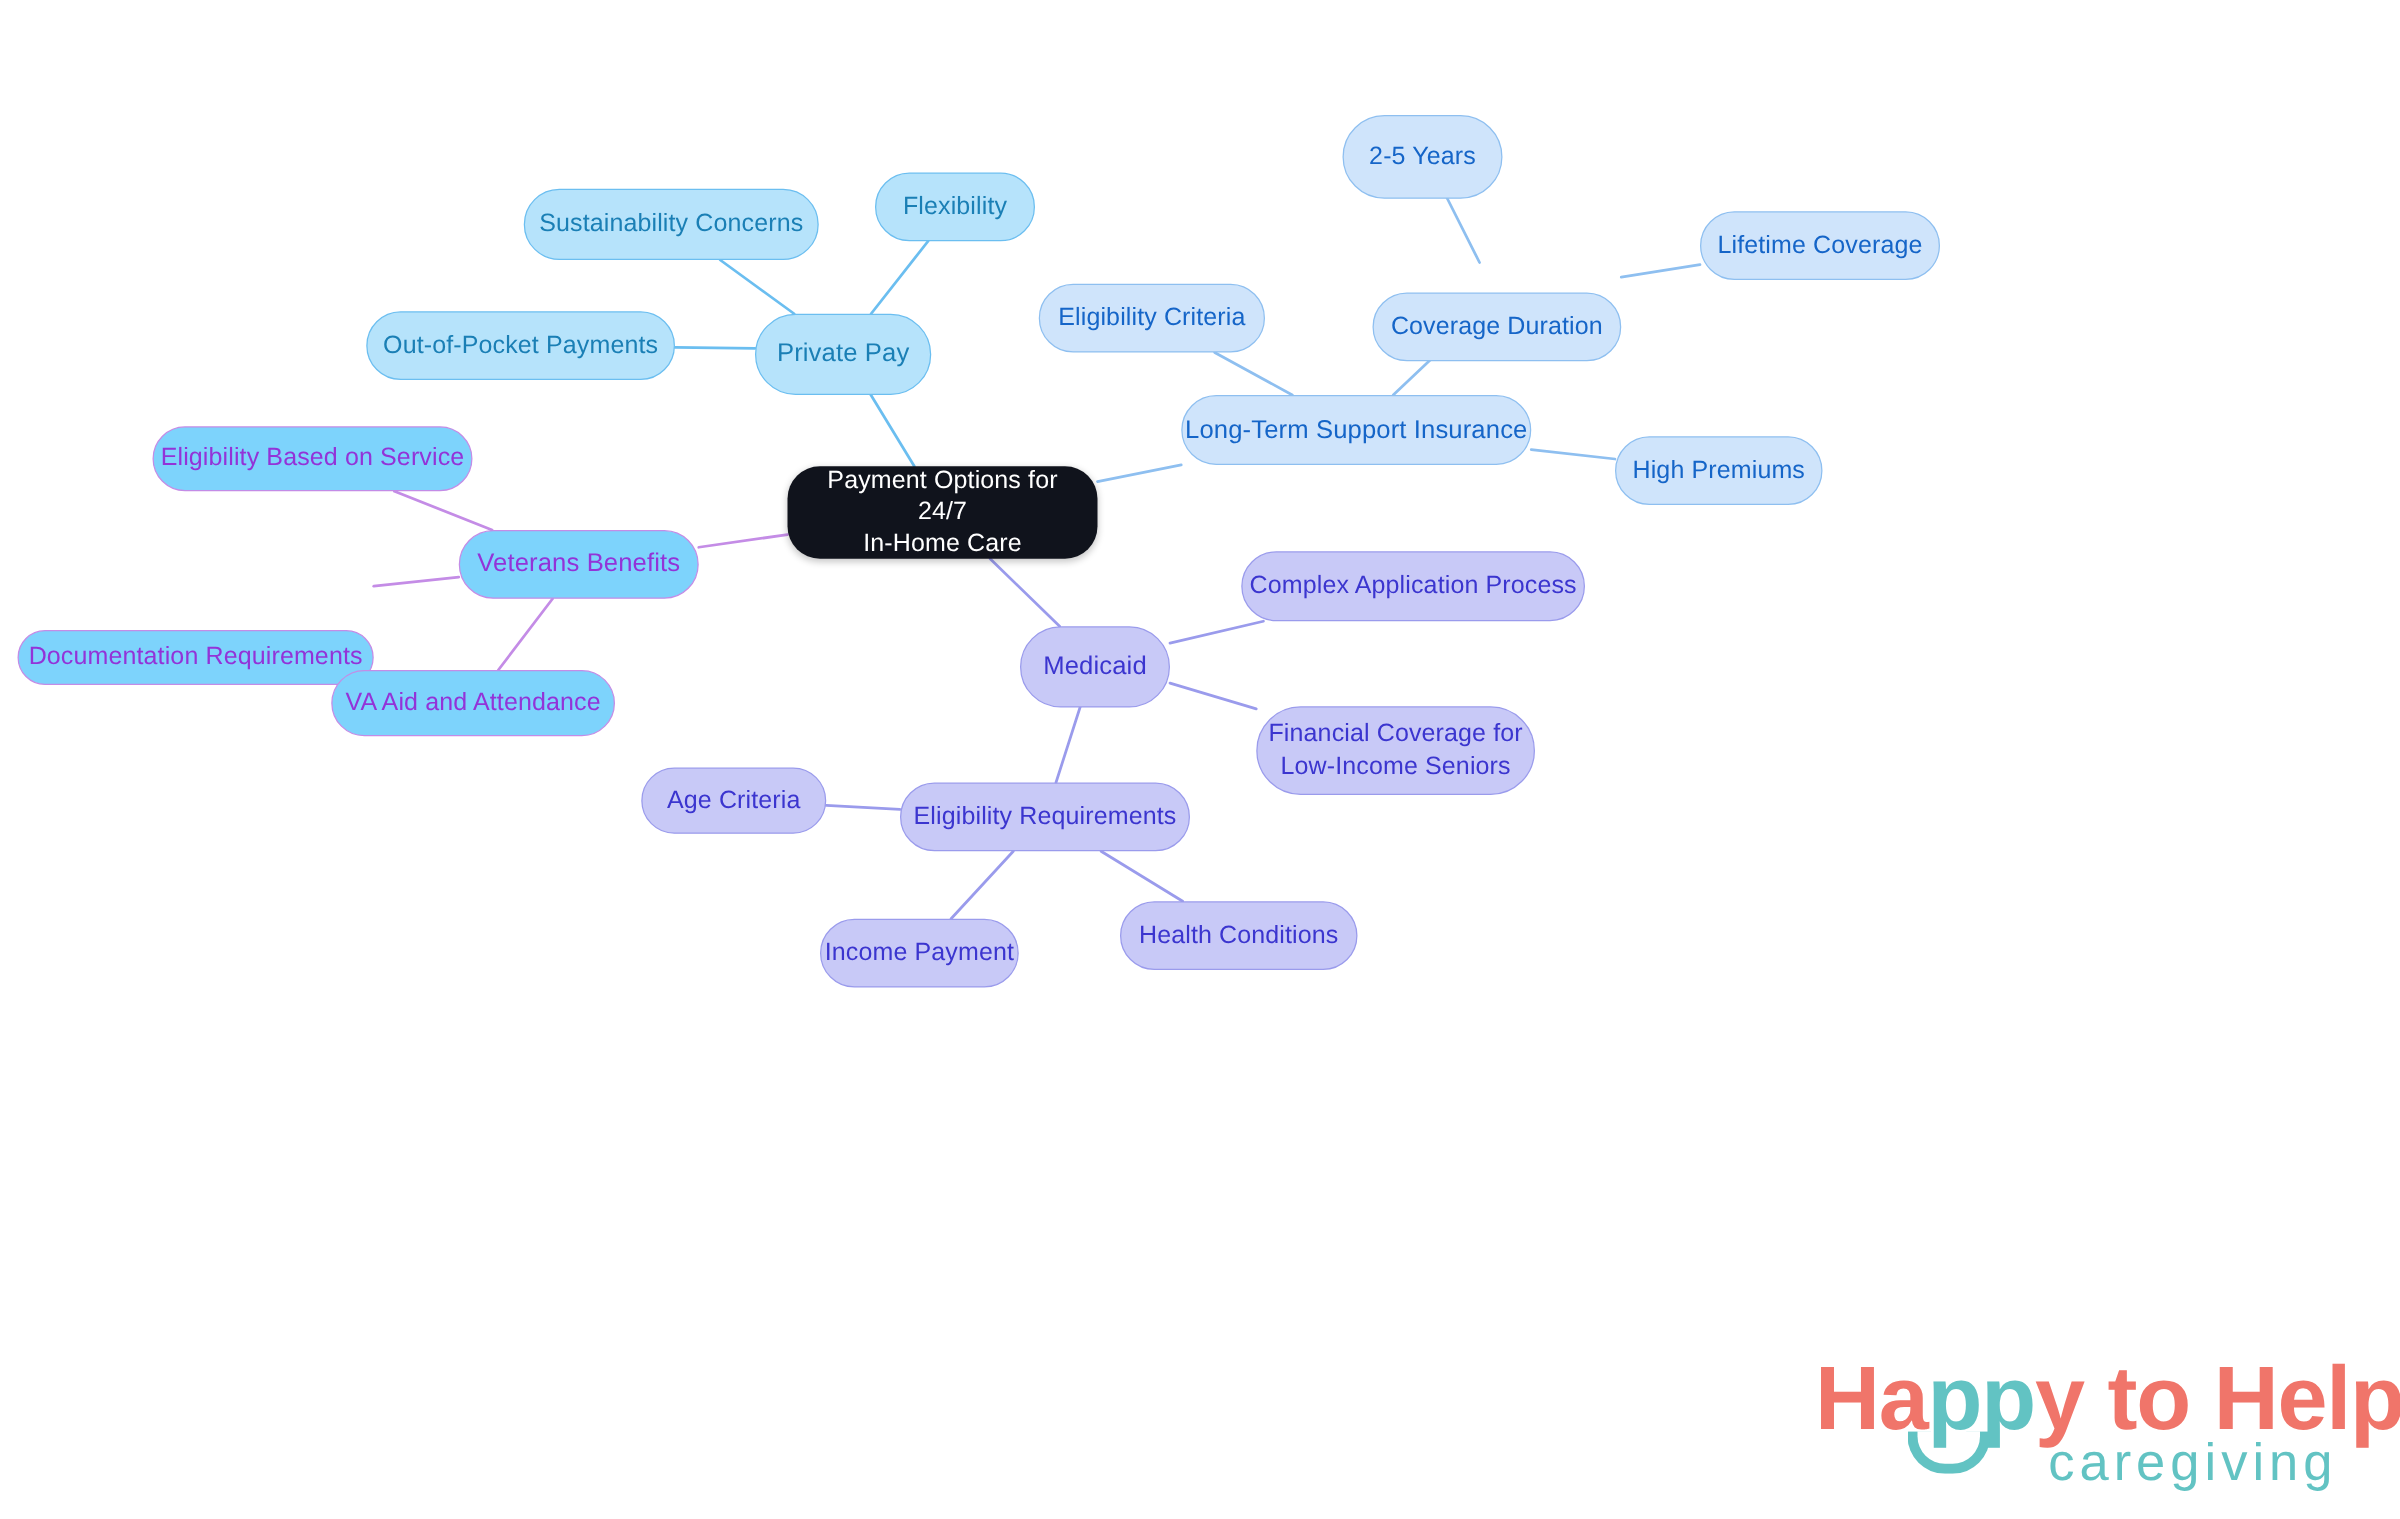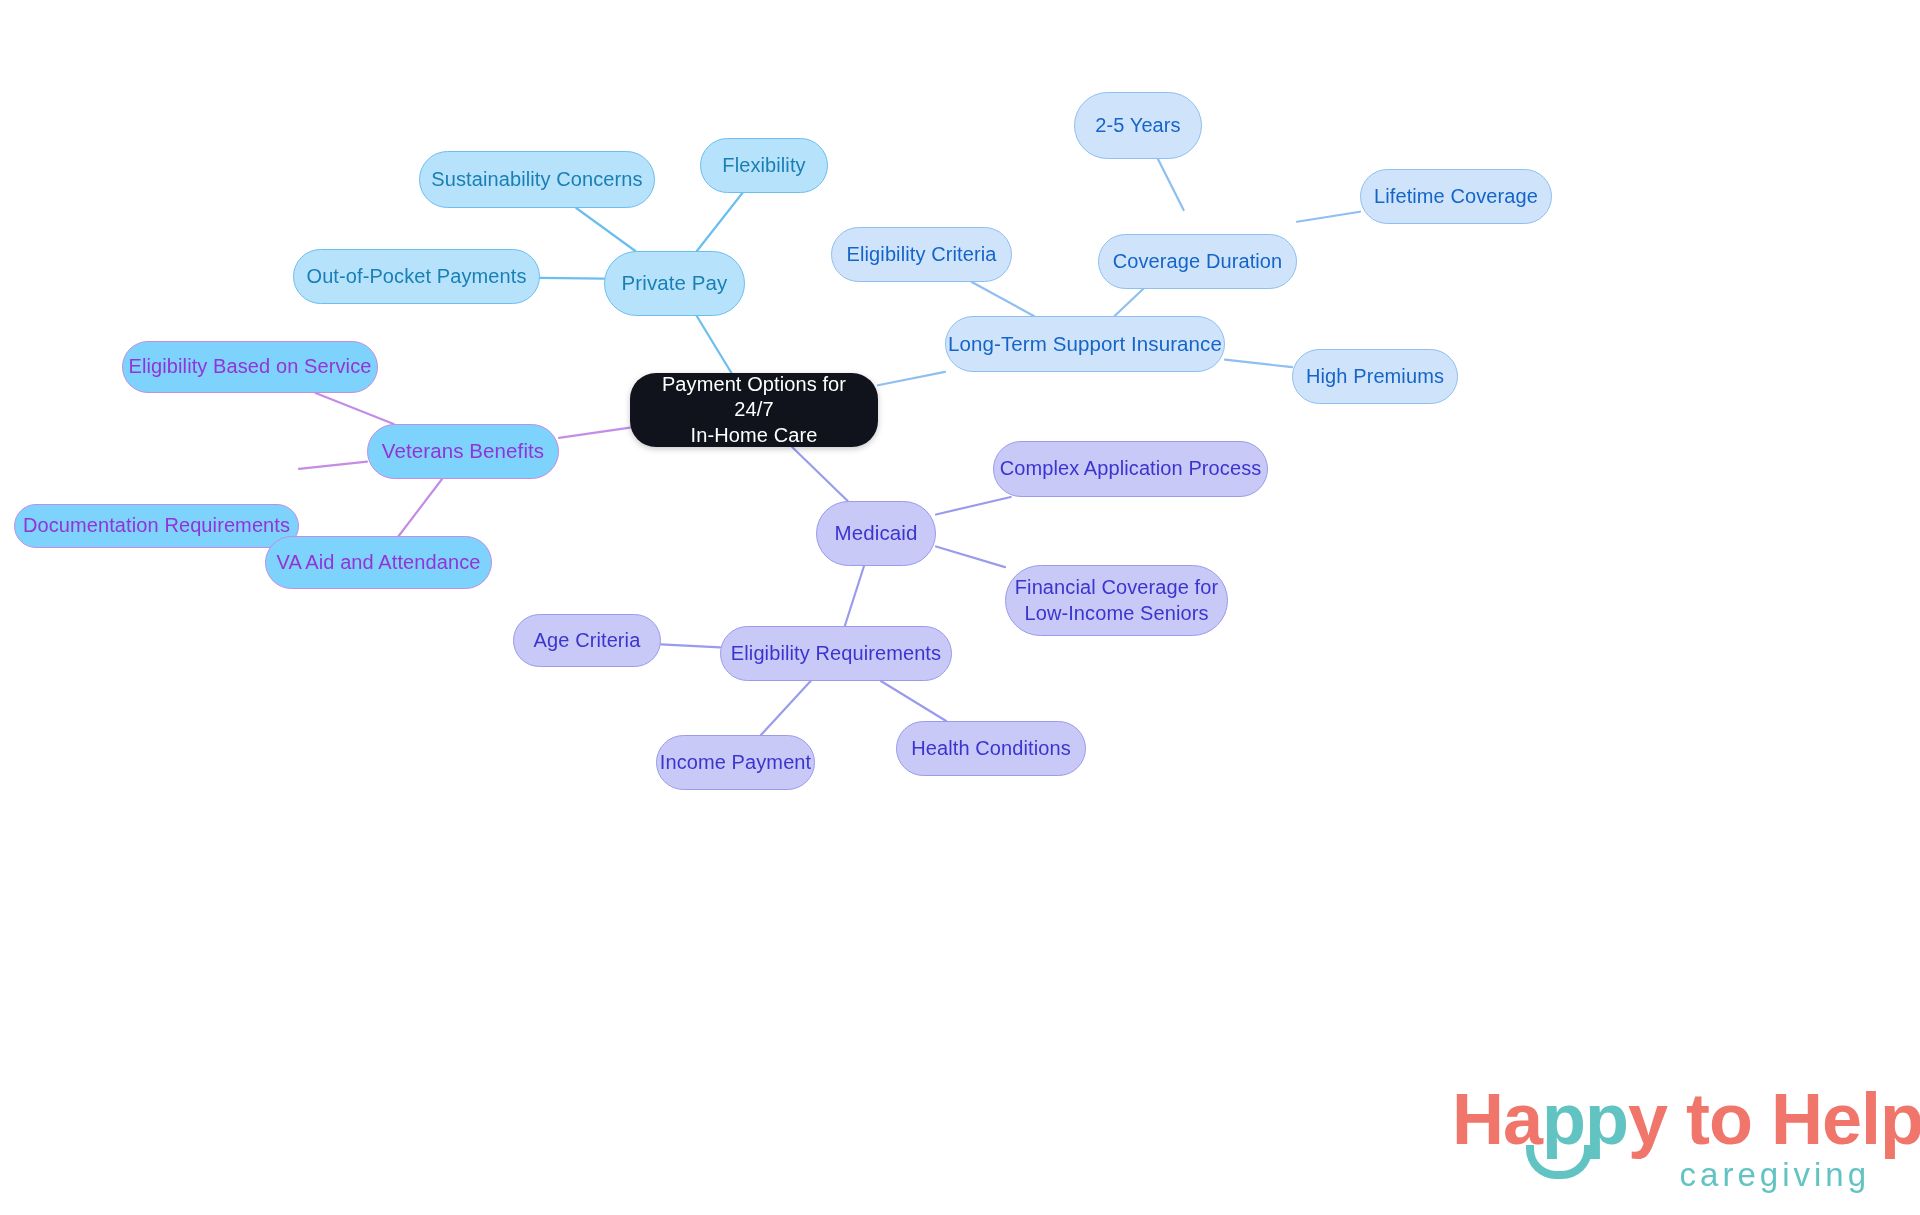--- a/index.html
+++ b/index.html
@@ -77,21 +77,21 @@
     letter-spacing: -1px;
     color: #f0756a;
     line-height: 1;
     white-space: pre;
   }
   #logo .wordmark .teal { color: #62c3c3; }
   #logo .sub {
     position: absolute;
     right: 2px;
     bottom: 2px;
-    font-size: 33px;
+    font-size: 42px;
     letter-spacing: 4px;
     color: #62c3c3;
     line-height: 1;
   }
   #logo .smile {
     position: absolute;
     left: 74px;
     top: 62px;
     width: 50px;
     height: 26px;

